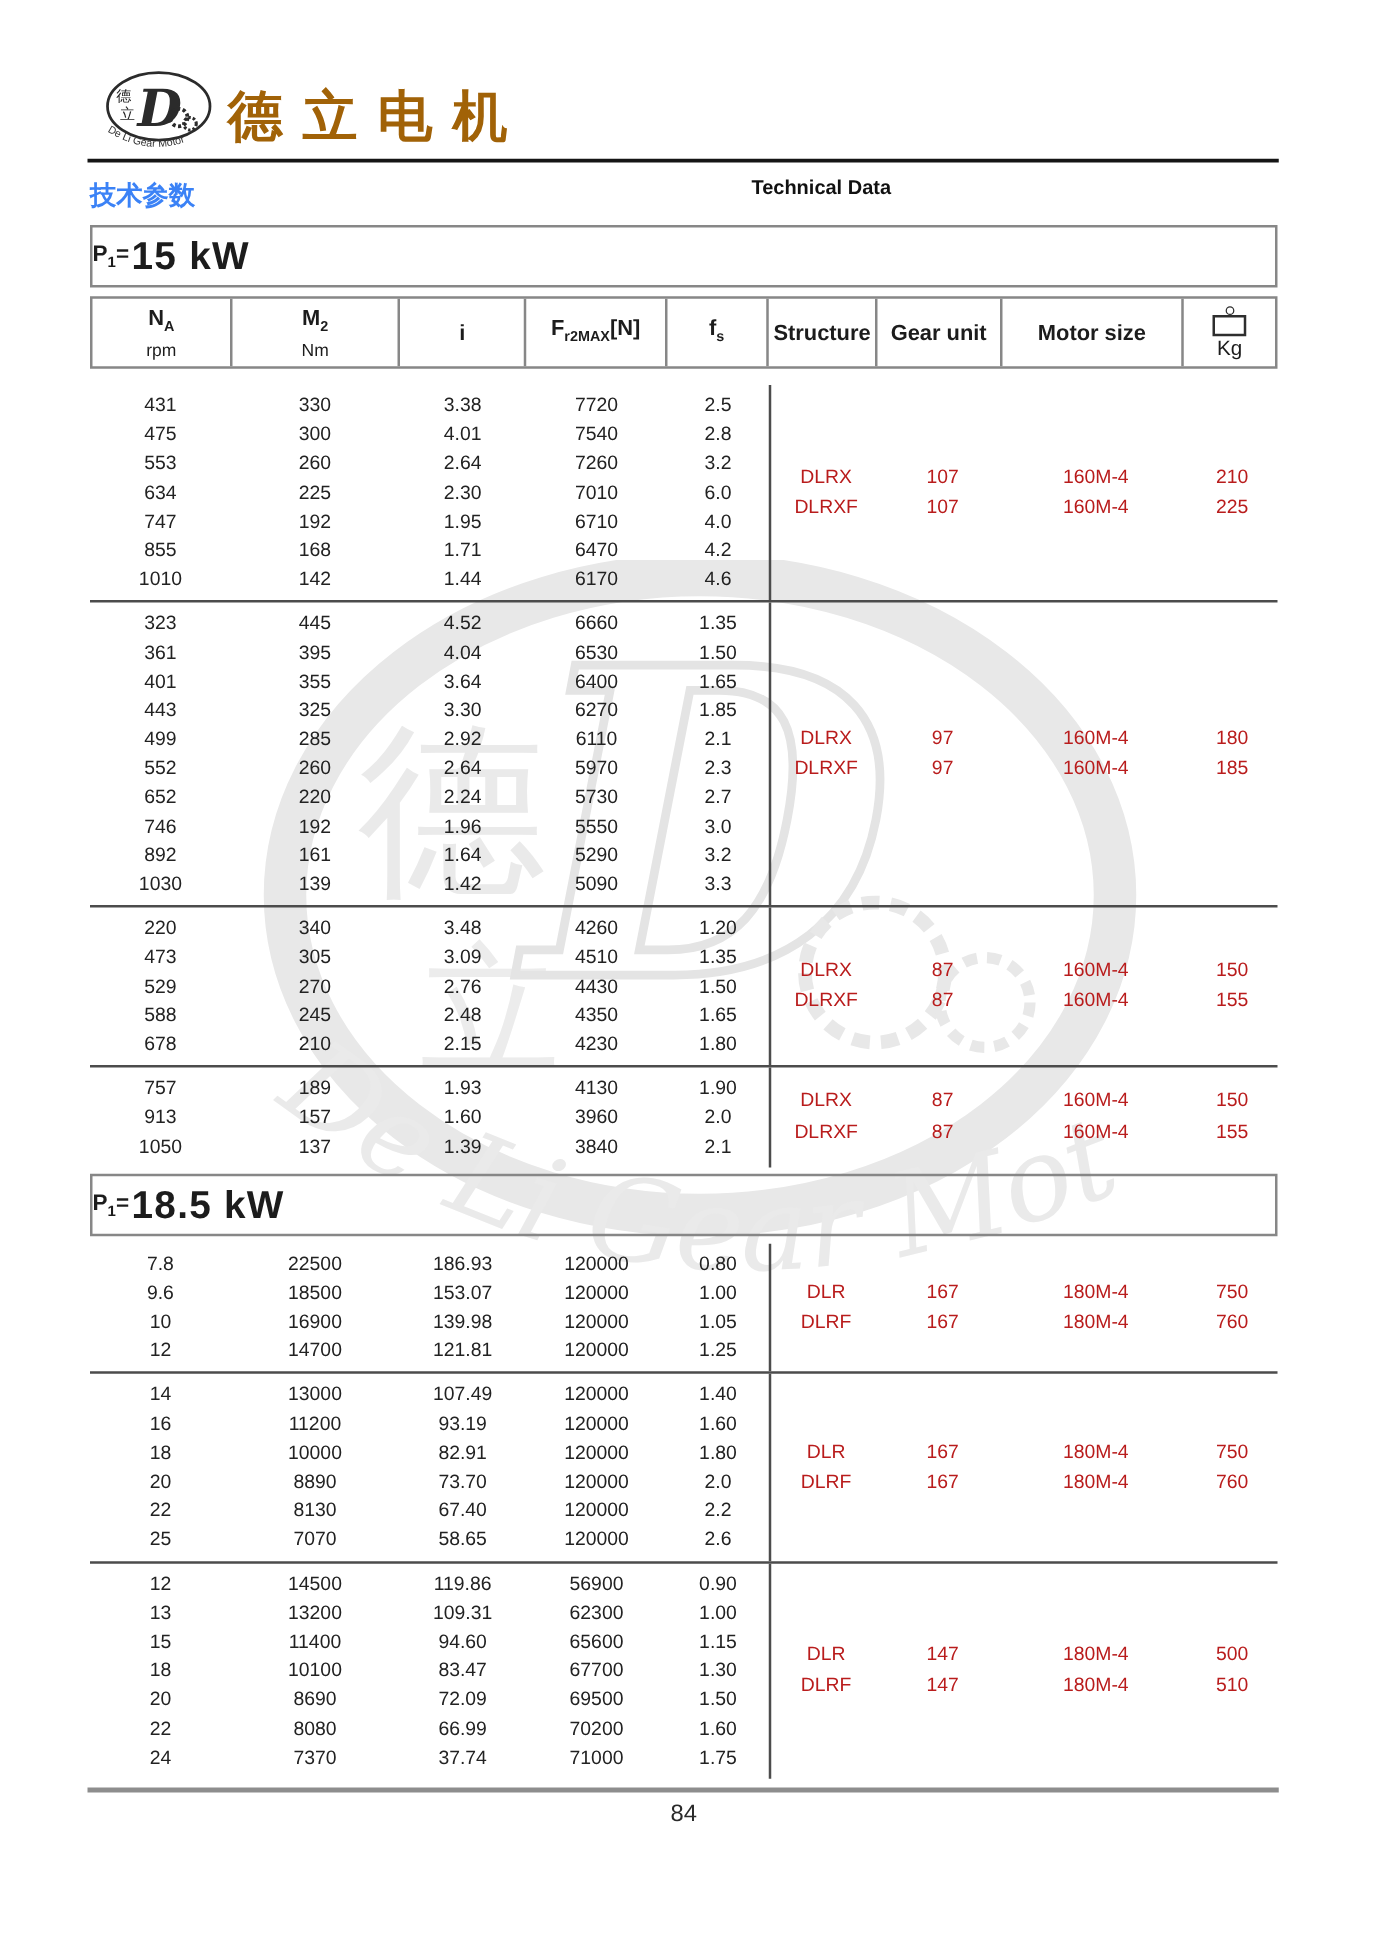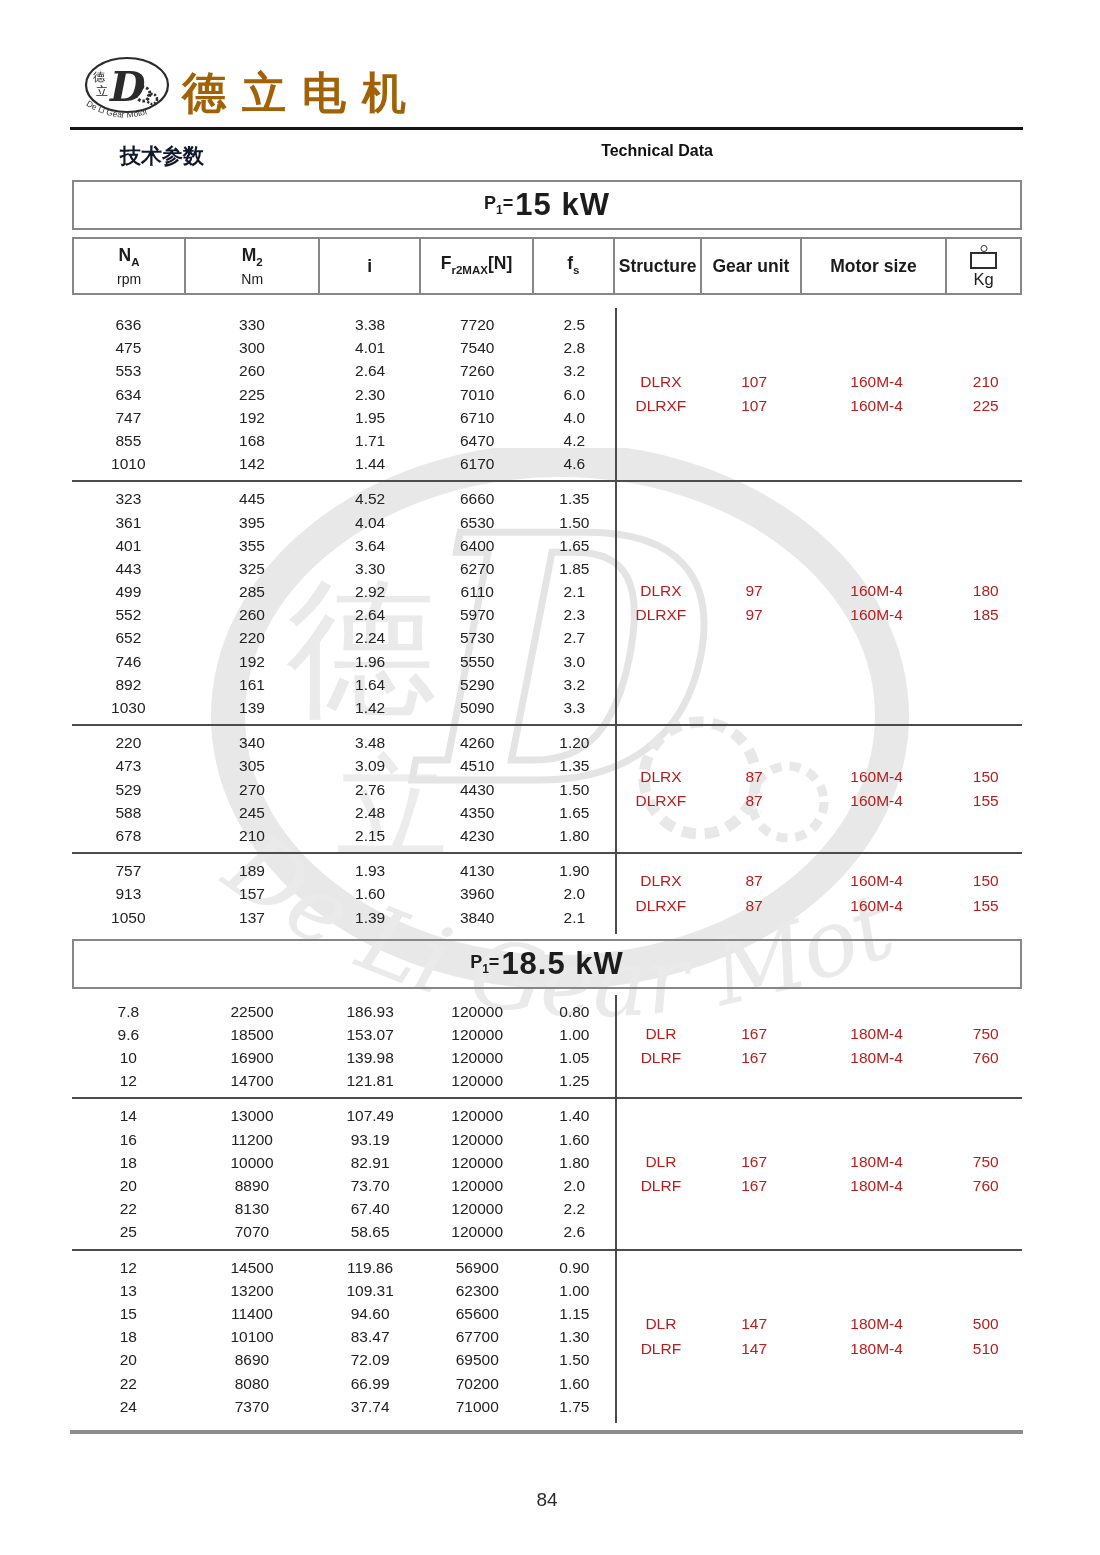--- a/index.html
+++ b/index.html
@@ -5,27 +5,27 @@
   * { box-sizing: border-box; margin: 0; padding: 0; }
   html, body { background: #ffffff; }
   body { width: 1100px; height: 1555px; font-family: "Liberation Sans", sans-serif; color: #1c1c1c; }
   .page { position: relative; width: 1100px; height: 1555px; overflow: hidden; background: #fff; }
 
   
   .logo-svg { position: absolute; left: 74px; top: 54px; width: 108px; height: 76px; z-index: 2; }
   .brand-cn { position: absolute; left: 182px; top: 64px; font-family: "DejaVu Serif", serif;
               font-size: 44px; font-weight: bold; letter-spacing: 16px; color: #a16207; z-index: 2; }
   .top-rule { position: absolute; left: 70px; top: 127px; width: 953px; height: 3px; background: #151515; }
-  .subtitle-cn { position: absolute; left: 72px; top: 142px; font-size: 21px; font-weight: bold; color: #0f172a; margin-left: 48px; }
+  .subtitle-cn { position: absolute; left: 72px; top: 142px; font-size: 21px; font-weight: bold; color: #3b82f6; }
   .subtitle-en { position: absolute; left: 472px; top: 142px; width: 370px; text-align: center;
                  font-size: 16px; font-weight: bold; color: #111; }
 
   
   .power-box { height: 50px; border: 2px solid #878787; display: flex; align-items: center;
-               justify-content: center; background: transparent; }
+               justify-content: flex-start; background: transparent; }
   .power-box .p-pre { font-weight: bold; font-size: 18px; letter-spacing: 0; }
   .power-box .p-pre sub { font-size: 12px; }
   .power-box .p-val { font-weight: bold; font-size: 31px; margin-left: 2px; letter-spacing: 1px; }
   .pb-15 { position: absolute; left: 72px; top: 180px; width: 950px; z-index: 1; }
   .pb-185 { margin: 5px 0 6px 0; }
 
   
   .thead { position: absolute; left: 72px; top: 237px; width: 950px; height: 58px; z-index: 1;
            border: 2px solid #878787; display: grid;
            grid-template-columns: 11.86% 14.16% 10.71% 11.85% 8.61% 9.23% 10.49% 15.43% 7.66%; }
@@ -54,21 +54,21 @@
           height: 24.5px; line-height: 24.5px; }
   .icell { text-align: center; font-size: 15.5px; color: #b91c1c; }
 
   
   .watermark { position: absolute; left: 168px; top: 448px; width: 775px; height: 690px; z-index: 0; pointer-events: none; }
   .wm-serif { font-family: "DejaVu Serif", serif; }
 
   
   .footer-rule { position: absolute; left: 70px; top: 1430px; width: 953px; height: 4px; background: #8d8d8d; }
   .page-num { position: absolute; left: 72px; top: 1441px; width: 950px; text-align: center;
-              font-size: 19px; color: #2a2a2a; margin-top: 48px; }
+              font-size: 19px; color: #2a2a2a; }
 </style>
 </head>
 <body>
 
 <div class="page">
 
   <svg class="watermark" viewBox="0 0 775 690" aria-hidden="true">
     <ellipse cx="392" cy="268" rx="332" ry="256" fill="none" stroke="#e8e8e8" stroke-width="34"></ellipse>
     <text x="118" y="252" font-size="150" fill="#eaeaea" class="wm-serif">德</text>
     <text x="168" y="398" font-size="112" fill="#ececec" class="wm-serif">立</text>
@@ -131,21 +131,21 @@
         <div class="hkg">Kg</div>
       </div>
     </div>
 
   <div class="data-area">
     <div class="spacer-top"></div>
     <div id="sections-0">
         <div class="section">
           <div class="sec-left">
             <div class="drow">
-              <div class="dcell">636</div>
+              <div class="dcell">431</div>
               <div class="dcell">330</div>
               <div class="dcell">3.38</div>
               <div class="dcell">7720</div>
               <div class="dcell">2.5</div>
             </div>
             <div class="drow">
               <div class="dcell">475</div>
               <div class="dcell">300</div>
               <div class="dcell">4.01</div>
               <div class="dcell">7540</div>

